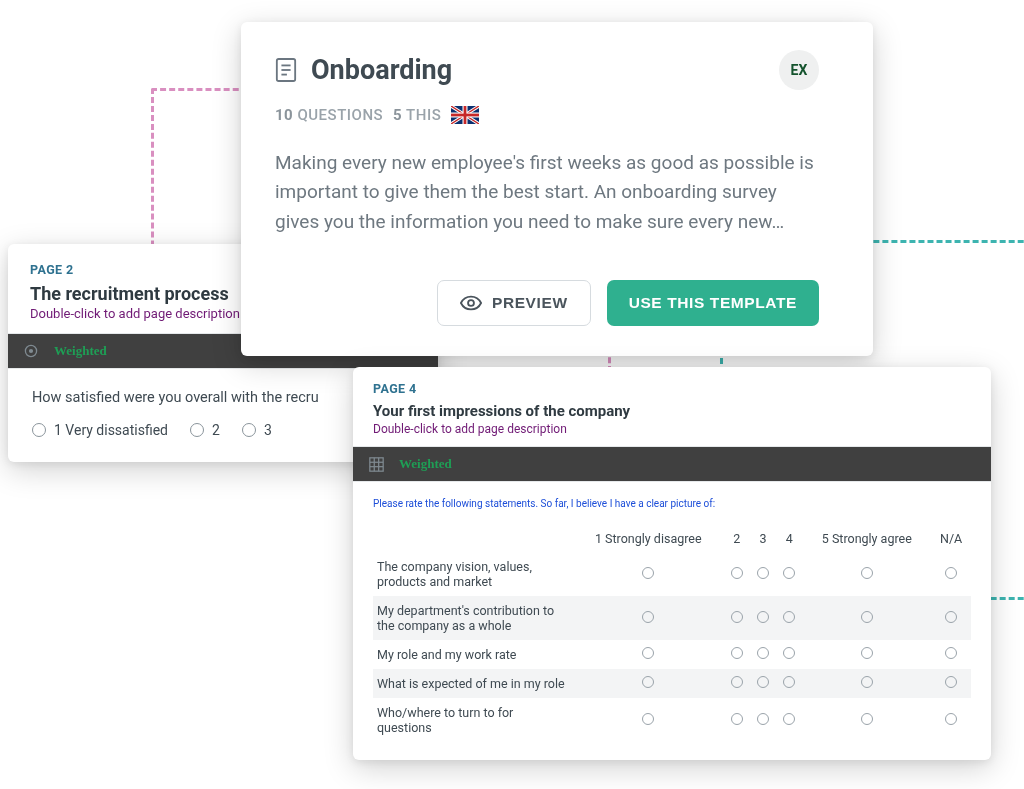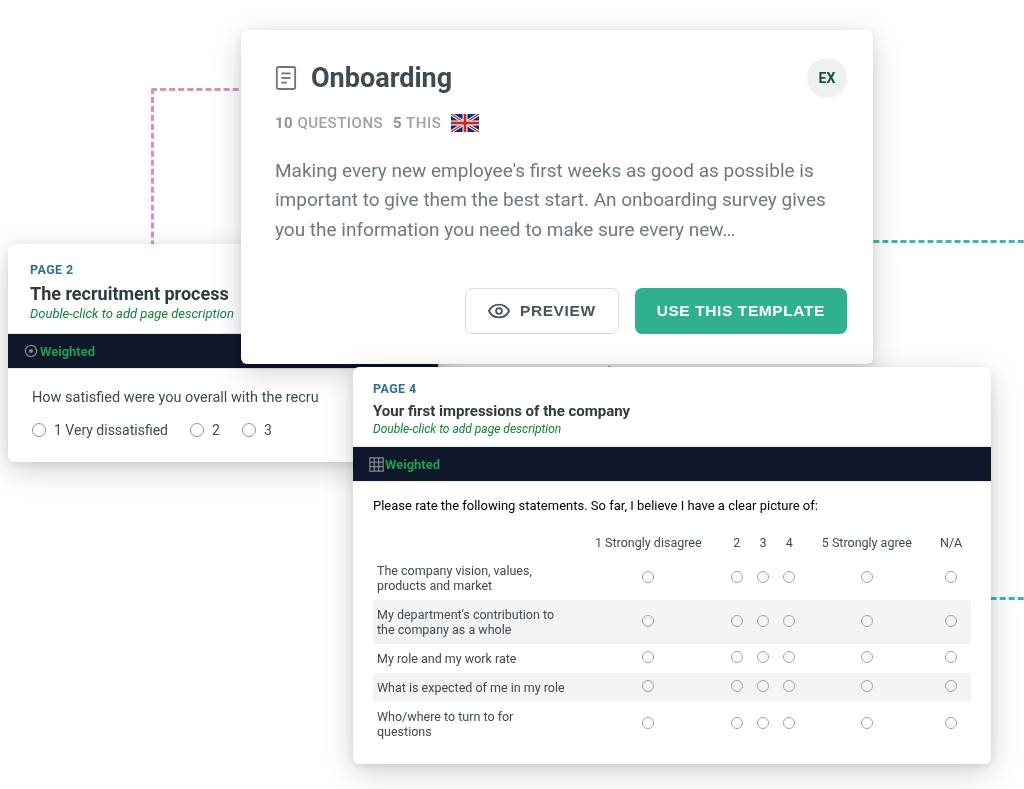--- a/index.html
+++ b/index.html
@@ -32,23 +32,22 @@
     position: absolute;
     background: #fff;
     border-radius: 6px;
     box-shadow: 0 8px 30px rgba(0,0,0,0.18), 0 2px 8px rgba(0,0,0,0.08);
   }
 
   
   .template-card {
     left: 241px; top: 22px;
     width: 632px;
-    padding: 28px 26px 30px 34px;
+    padding: 28px 54px 30px 34px;
     z-index: 3;
-    margin-top: 8px;
   }
   .template-header {
     display: flex;
     align-items: center;
     justify-content: space-between;
     margin-bottom: 16px;
   }
   .template-title-wrap {
     display: flex;
     align-items: center;
@@ -135,33 +134,34 @@
     letter-spacing: 0.4px;
     margin-bottom: 6px;
   }
   .page-title {
     font-size: 18px;
     color: #2f3a41;
     font-weight: 700;
     margin-bottom: 2px;
   }
   .page-sub {
-    color: #15803d;
-    font-style: italic;
+    color: #701a75;
     font-size: 13px;
   }
   .question-block {
     border-top: 1px solid #e6e9eb;
   }
   .weighted-row {
     display: flex;
     align-items: center;
-    background: #0f172a;
+    gap: 14px;
+    background: #404040;
     border-bottom: 1px solid #e6e9eb;
     padding: 8px 14px;
+    font-family: Liberation Serif, serif;
   }
   .weighted-row .type-icon {
     width: 18px; height: 18px;
     color: #7f8a91;
     display: flex; align-items: center; justify-content: center;
   }
   .weighted-label {
     color: #1e9e55;
     font-weight: 700;
     font-size: 13px;
@@ -190,22 +190,22 @@
 
   
   .page4-card {
     left: 353px; top: 367px;
     width: 638px;
     z-index: 4;
   }
   .page4-card .page-head { padding: 14px 20px 10px 20px; }
   .matrix-body { padding: 16px 20px 18px 20px; }
   .matrix-q {
-    font-size: 13px;
-    color: #000000;
+    font-size: 10px;
+    color: #1d4ed8;
     margin-bottom: 16px;
   }
   table.matrix {
     width: 100%;
     border-collapse: collapse;
     font-size: 12.5px;
     color: #3f4a52;
   }
   table.matrix th {
     font-weight: 400;

